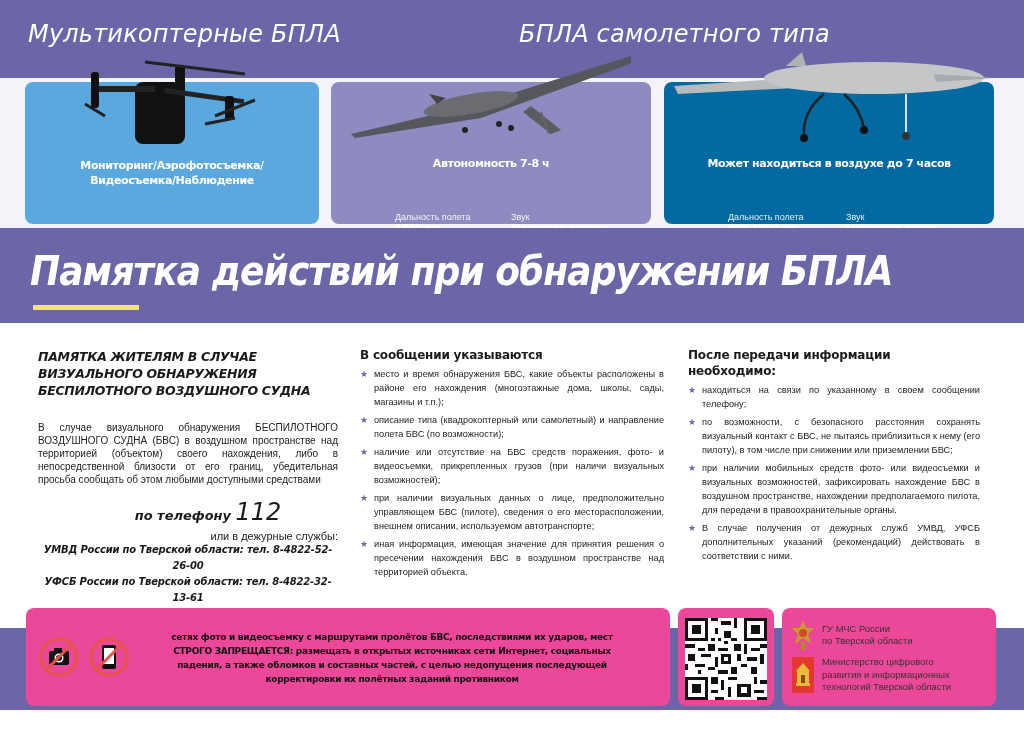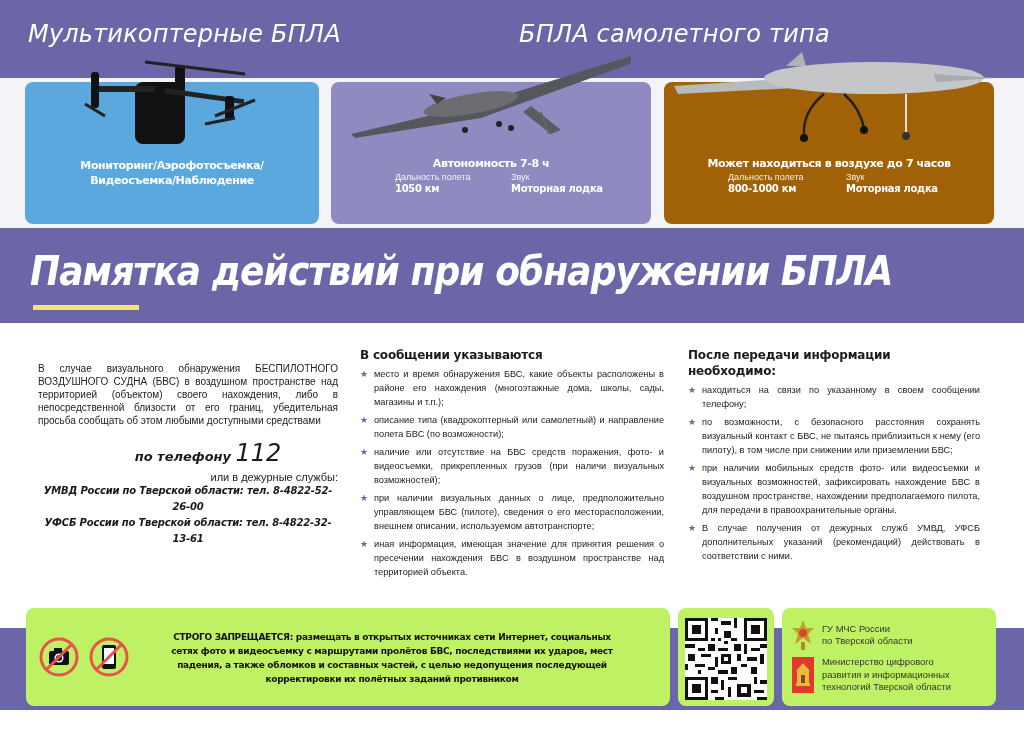--- a/index.html
+++ b/index.html
@@ -8,27 +8,27 @@
 
     .band-top { position: absolute; left: 0; top: 0; width: 1024px; height: 78px; background: #6a66a8; }
     .band-top-title { position: absolute; top: 20px; font-family: "DejaVu Sans", sans-serif; font-weight: normal; font-style: italic; color: #ffffff; font-size: 24px; letter-spacing: 0.2px; }
     .t-multi { left: 28px; }
     .t-plane { left: 519px; }
 
     .cards-strip { position: absolute; left: 0; top: 78px; width: 1024px; height: 150px; background: #f4f4f8; }
     .card { position: absolute; top: 82px; height: 142px; border-radius: 8px; overflow: visible; }
     .card-1 { left: 25px; width: 294px; background: #5aa8de; }
     .card-2 { left: 331px; width: 320px; background: #8f8bc0; padding-left: 46px; }
-    .card-3 { left: 664px; width: 330px; background: #a16207; }
+    .card-3 { left: 664px; width: 330px; background: #0369a1; }
 
     .drone-img { position: absolute; }
     .card-caption { position: absolute; left: 0; width: 100%; text-align: center; color: #ffffff; font-family: "DejaVu Sans", sans-serif; font-weight: bold; font-size: 11px; line-height: 15px; letter-spacing: -0.4px; }
     .spec-row { position: absolute; left: 0; width: 100%; display: flex; }
     .spec { color: #ffffff; }
-    .spec-label { display: block; font-size: 9px; line-height: 11px; opacity: 0.9; }
+    .spec-label { display: block; font-size: 9px; line-height: 11px; opacity: 0.9; margin-top: 40px; }
     .spec-value { display: block; font-family: "DejaVu Sans", sans-serif; font-weight: bold; font-size: 10px; line-height: 12px; letter-spacing: -0.3px; }
 
     .band-main { position: absolute; left: 0; top: 228px; width: 1024px; height: 95px; background: #6a66a8; }
     .main-title { position: absolute; left: 30px; top: 248px; color: #ffffff; font-family: "DejaVu Sans", sans-serif; font-weight: bold; font-style: italic; font-size: 40px; letter-spacing: -1px; transform: scaleX(0.9); transform-origin: left top; white-space: nowrap; }
     .yellow-bar { position: absolute; left: 33px; top: 305px; width: 106px; height: 5px; background: #f2e86a; }
 
     .col { position: absolute; top: 340px; }
     .col-left { left: 38px; width: 300px; }
     .col-mid { left: 360px; width: 304px; }
     .col-right { left: 688px; width: 292px; }
@@ -40,21 +40,21 @@
     .phone-number { font-family: "DejaVu Sans", sans-serif; font-weight: normal; font-style: italic; font-size: 24px; }
     .duty-label { margin-top: 4px; text-align: right; font-size: 11px; color: #222; }
     .duty-line { text-align: center; font-family: "DejaVu Sans", sans-serif; font-weight: bold; font-style: italic; font-size: 10px; line-height: 16px; letter-spacing: -0.2px; }
 
     .col-heading { font-family: "DejaVu Sans", sans-serif; font-weight: bold; font-size: 12px; line-height: 16px; letter-spacing: -0.2px; margin-top: 7px; margin-bottom: 4px; }
     .bullet-list { list-style: none; }
     .bullet-list li { position: relative; padding-left: 14px; font-size: 9.2px; line-height: 14px; text-align: justify; margin-bottom: 4px; color: #222; }
     .star { position: absolute; left: 0; top: 0; color: #6a66a8; font-size: 9px; }
 
     .band-bottom { position: absolute; left: 0; top: 628px; width: 1024px; height: 82px; background: #6a66a8; }
-    .bottom-card { position: absolute; top: 608px; height: 98px; background: #bef264; border-radius: 8px; }
+    .bottom-card { position: absolute; top: 608px; height: 98px; background: #ec4899; border-radius: 8px; }
     .bc-warning { left: 26px; width: 644px; }
     .bc-qr { left: 678px; width: 96px; }
     .bc-logos { left: 782px; width: 214px; }
 
     .no-icon { position: absolute; top: 28px; width: 42px; height: 42px; }
     .warning-text { position: absolute; left: 126px; top: 22px; width: 480px; text-align: center; font-family: "DejaVu Sans", sans-serif; font-weight: bold; font-size: 9px; line-height: 14px; letter-spacing: -0.3px; color: #111; }
 
     .qr { position: absolute; left: 7px; top: 10px; width: 82px; height: 82px; }
 
     .logo-row { position: absolute; left: 10px; display: flex; align-items: center; }
@@ -136,20 +136,25 @@
       <span class="spec-value">Моторная лодка</span>
     </div>
   </div>
 </div>
 
 <div class="band-main"></div>
 <div class="main-title">Памятка действий при обнаружении БПЛА</div>
 <div class="yellow-bar"></div>
 
 <div class="col col-left">
+  <div class="left-heading">
+    <span style="display:block">ПАМЯТКА ЖИТЕЛЯМ В СЛУЧАЕ</span>
+    <span style="display:block">ВИЗУАЛЬНОГО ОБНАРУЖЕНИЯ</span>
+    <span style="display:block">БЕСПИЛОТНОГО ВОЗДУШНОГО СУДНА</span>
+  </div>
   <p class="left-body">В случае визуального обнаружения БЕСПИЛОТНОГО ВОЗДУШНОГО СУДНА (БВС) в воздушном пространстве над территорией (объектом) своего нахождения, либо в непосредственной близости от его границ, убедительная просьба сообщать об этом любыми доступными средствами</p>
   <div class="phone-line">
     <span class="phone-prefix">по телефону</span>
     <span class="phone-number">112</span>
   </div>
   <div class="duty-label">или в дежурные службы:</div>
   <div class="duty-line">УМВД России по Тверской области: тел. 8-4822-52-26-00</div>
   <div class="duty-line">УФСБ России по Тверской области: тел. 8-4822-32-13-61</div>
 </div>
 
@@ -185,22 +190,22 @@
     <circle cx="21" cy="21" r="18" fill="none" stroke="#e8534a" stroke-width="3"></circle>
     <line x1="34" y1="8" x2="8" y2="34" stroke="#e8534a" stroke-width="3"></line>
   </svg>
   <svg class="no-icon" style="left:62px;" viewBox="0 0 42 42" width="42" height="42">
     <rect x="14" y="9" width="14" height="24" rx="2" fill="#111"></rect>
     <rect x="16" y="12" width="10" height="16" fill="#fff"></rect>
     <circle cx="21" cy="21" r="18" fill="none" stroke="#e8534a" stroke-width="3"></circle>
     <line x1="34" y1="8" x2="8" y2="34" stroke="#e8534a" stroke-width="3"></line>
   </svg>
   <div class="warning-text">
+    <span style="display:block">сетях фото и видеосъемку с маршрутами пролётов БВС, последствиями их ударов, мест</span>
     <span style="display:block">СТРОГО ЗАПРЕЩАЕТСЯ: размещать в открытых источниках сети Интернет, социальных</span>
-    <span style="display:block">сетях фото и видеосъемку с маршрутами пролётов БВС, последствиями их ударов, мест</span>
     <span style="display:block">падения, а также обломков и составных частей,  с целью недопущения последующей</span>
     <span style="display:block">корректировки их полётных заданий противником</span>
   </div>
 </div>
 
 <div class="bottom-card bc-qr">
   <svg class="qr" viewBox="0 0 25 25" width="82" height="82" shape-rendering="crispEdges">
     <rect width="25" height="25" fill="#fff"></rect>
     <g fill="#111">
       <rect x="0" y="0" width="7" height="7"></rect>

